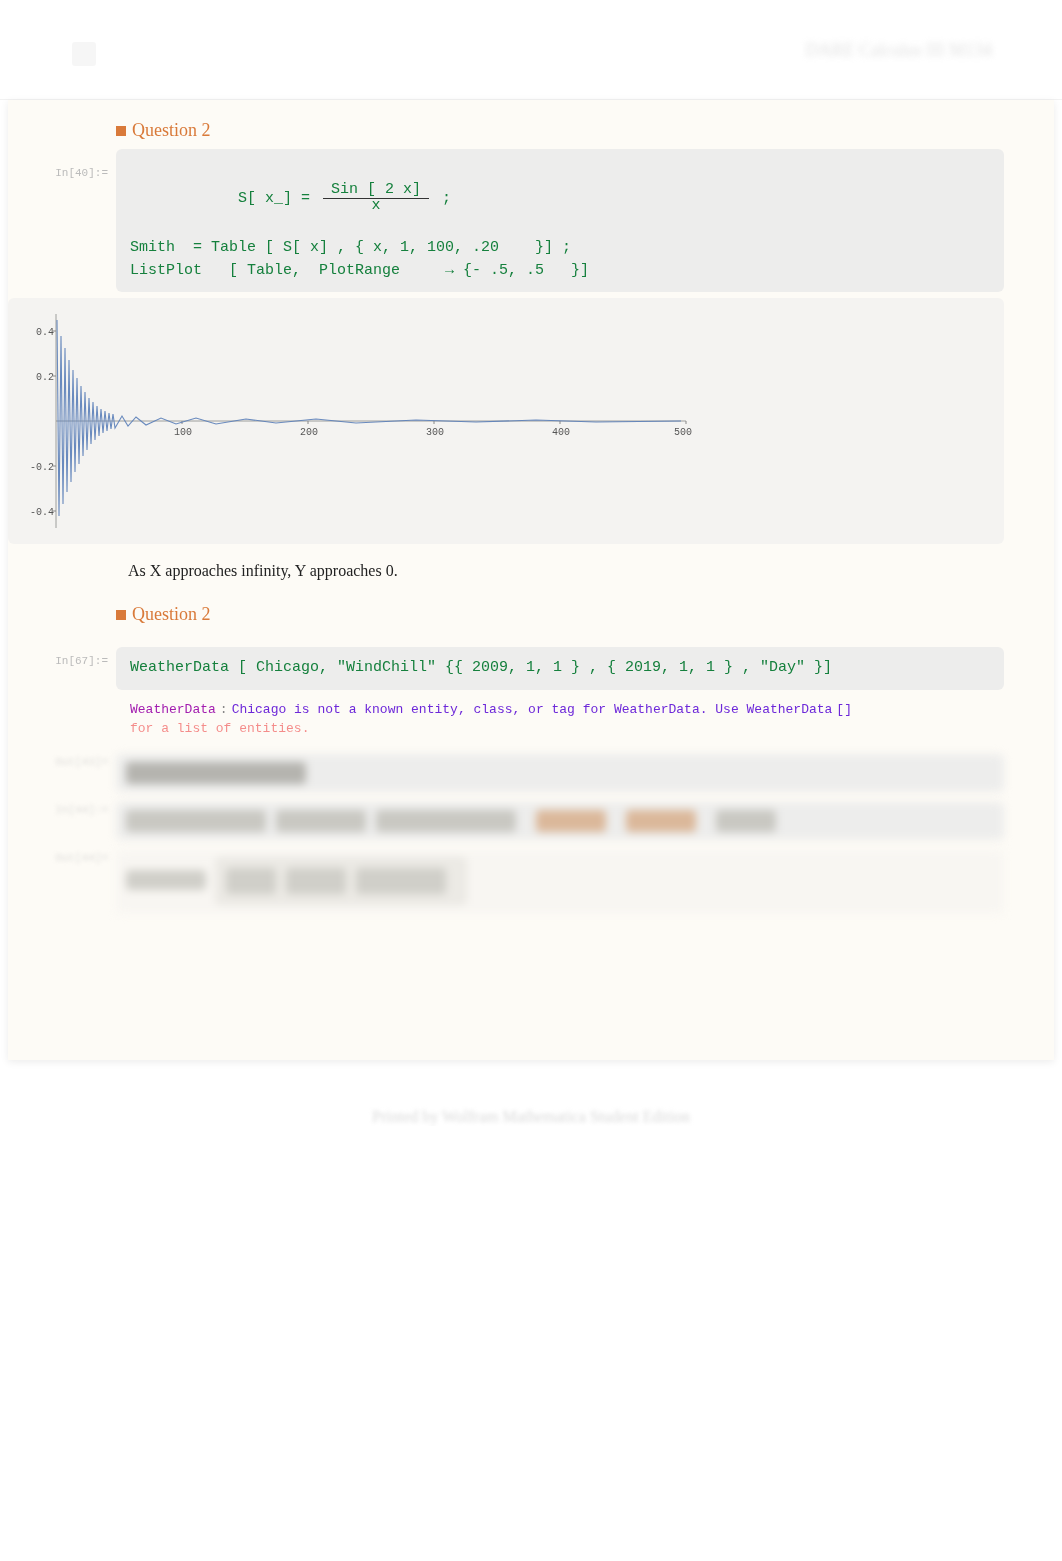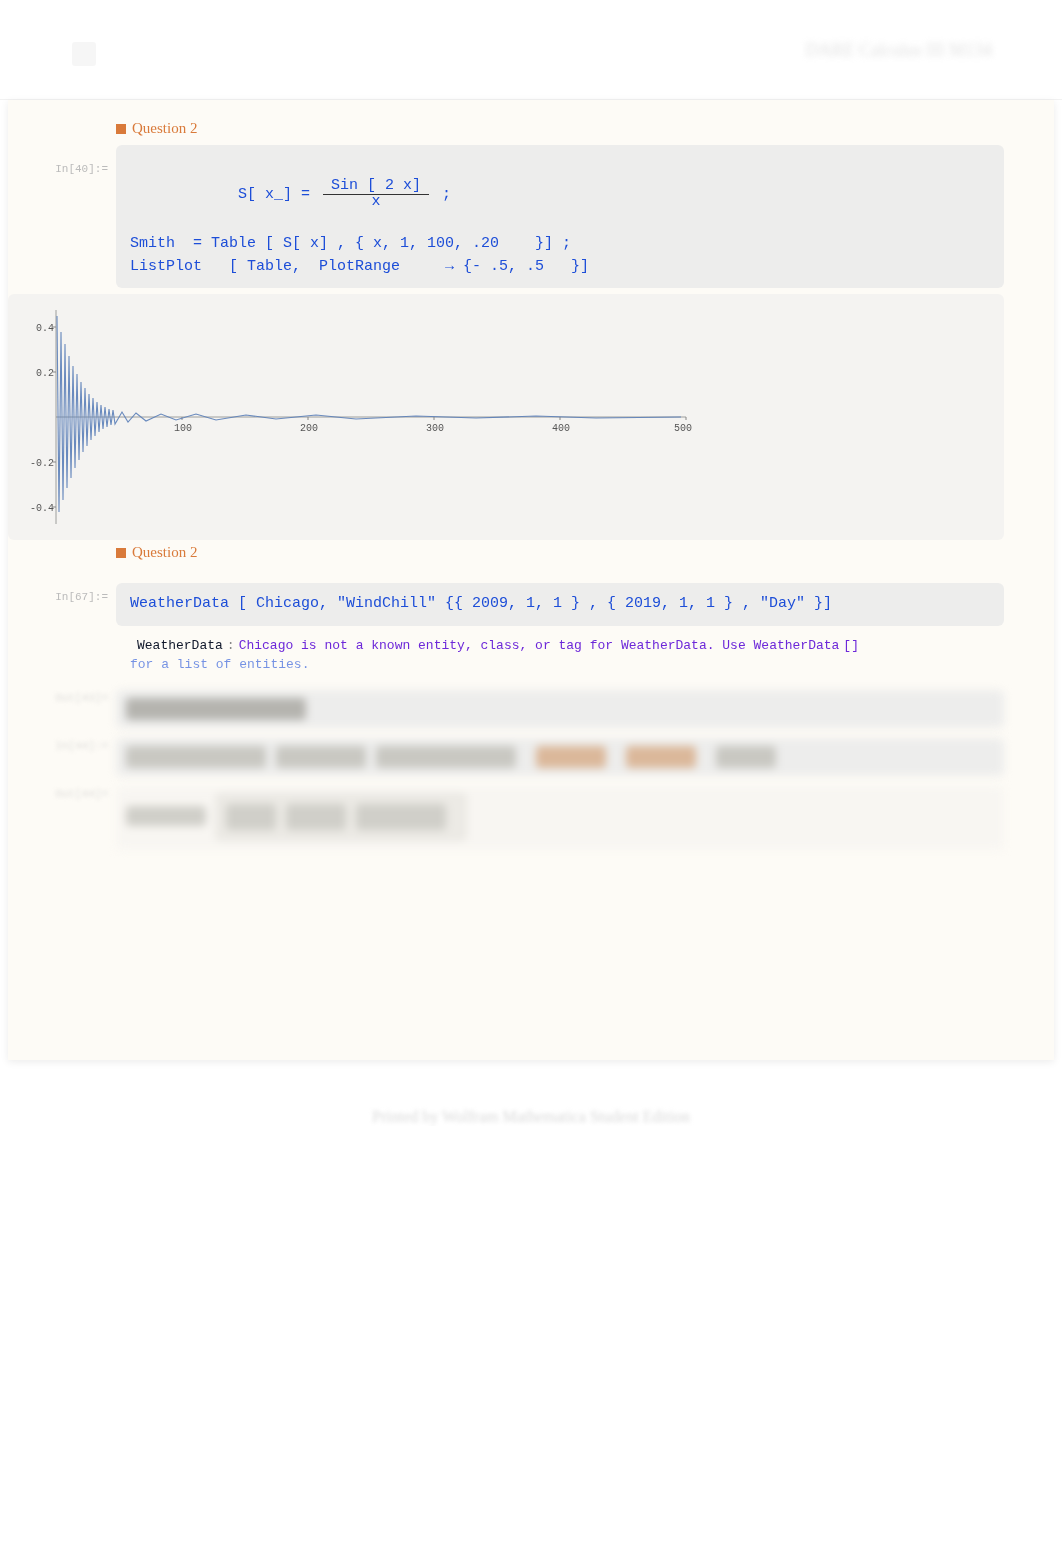--- a/index.html
+++ b/index.html
@@ -51,21 +51,21 @@
       margin: 0 0 8px 108px;
     }
     .section-bullet {
       width: 10px;
       height: 10px;
       background: #d97a3a;
       margin-right: 6px;
     }
     .section-title {
       color: #d97a3a;
-      font-size: 15px;
+      font-size: 18px;
       font-family: Georgia, serif;
     }
     .cell-row {
       display: flex;
       align-items: flex-start;
       margin-bottom: 4px;
     }
     .cell-label {
       width: 108px;
       text-align: right;
@@ -78,21 +78,21 @@
     .cell-content {
       flex: 1;
       margin-right: 50px;
     }
     .input-cell {
       background: #ededec;
       border-radius: 6px;
       padding: 10px 14px;
       font-family: 'Courier New', monospace;
       font-size: 15px;
-      color: #1d4ed8;
+      color: #15803d;
       line-height: 1.5;
     }
     .code-line {
       white-space: pre;
     }
     .fraction {
       display: inline-block;
       vertical-align: middle;
       text-align: center;
       line-height: 1.1;
@@ -124,31 +124,30 @@
     .message-cell {
       padding: 8px 14px;
       font-family: 'Courier New', monospace;
       font-size: 13px;
       display: flex;
       flex-wrap: wrap;
       align-items: baseline;
       gap: 4px;
     }
     .msg-head {
-      color: #0f172a;
-      margin-left: 7px;
+      color: #a21caf;
     }
     .msg-colon {
       color: #888;
     }
     .msg-body {
       color: #6d28d9;
     }
     .msg-link {
-      color: #1d4ed8;
+      color: #ef4444;
       opacity: 0.6;
     }
     .blurred-output {
       background: #ededec;
       border-radius: 6px;
       height: 38px;
       margin-top: 6px;
       filter: blur(4px);
       position: relative;
       overflow: hidden;
@@ -265,20 +264,21 @@
               <line x1="670" y1="115" x2="670" y2="118" stroke="#888"></line>
               <text x="658" y="129">500</text>
             </g>
 
             <path d="M41,14 L43,210 L45,30 L47,198 L49,42 L51,186 L53,54 L55,176 L57,64 L59,166 L61,72 L63,158 L65,80 L67,150 L69,86 L71,144 L73,92 L75,138 L77,96 L79,134 L81,100 L83,130 L85,103 L87,127 L89,105 L91,125 L93,107 L95,123 L97,108 L99,122 L106,110 L112,120 L120,111 L130,119 L145,112 L160,118 L180,112 L200,118 L230,113 L260,117 L300,113 L340,117 L400,114 L460,116 L520,114 L580,116 L665,115" fill="none" stroke="#5a7eb8" stroke-width="1.1" opacity="0.9"></path>
           </svg>
         </div>
       </div>
     </div>
 
+    <div class="narrative">As X approaches infinity, Y approaches 0.</div>
 
     <div class="section-header">
       <div class="section-bullet"></div>
       <span class="section-title">Question 2</span>
     </div>
 
     <div class="spacer"></div>
 
     <div class="cell-row">
       <div class="cell-label">In[67]:=</div>

